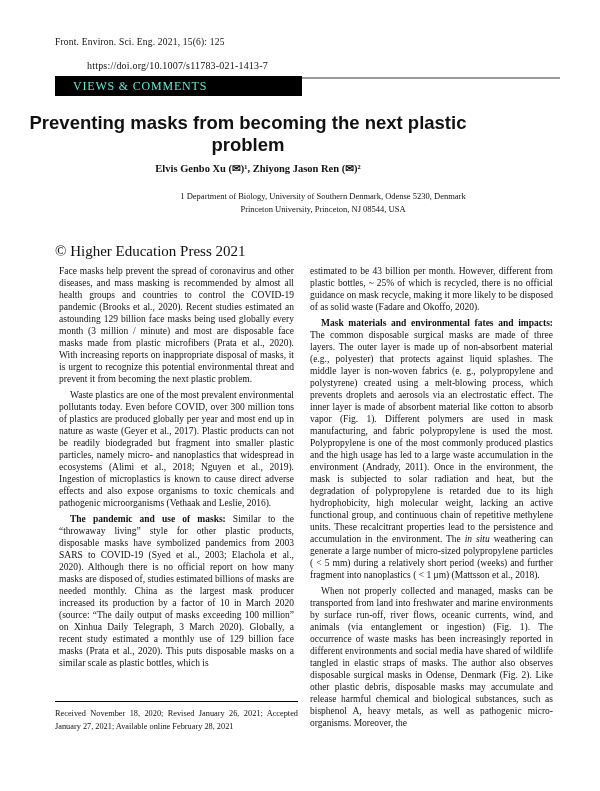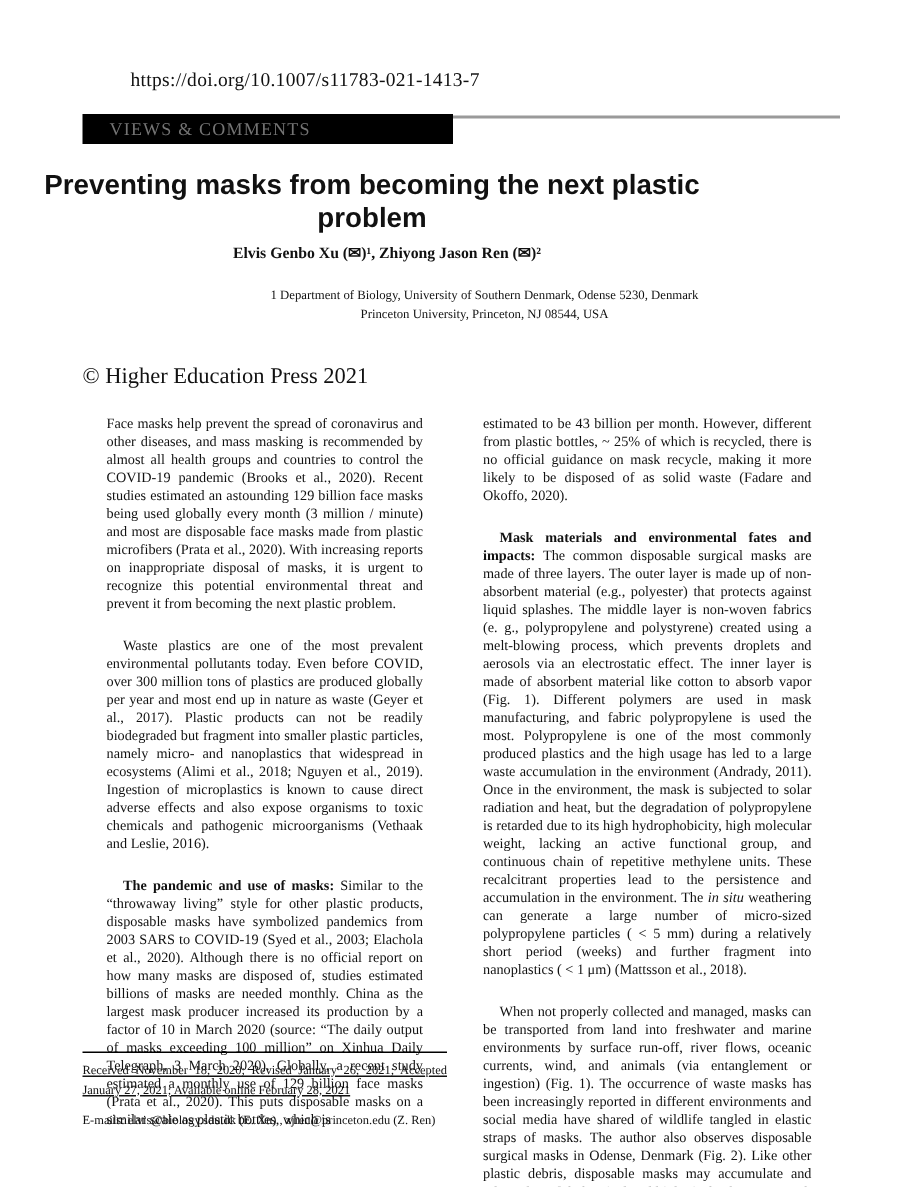--- a/index.html
+++ b/index.html
@@ -2,49 +2,50 @@
 <html><head>
 <meta charset="utf-8">
 <style>
   html,body { margin:0; padding:0; background:#ffffff; }
   .page {
     position:relative; width:600px; height:791px; background:#ffffff;
     font-family:"Liberation Serif","DejaVu Serif",serif; color:#111;
     overflow:hidden;
   }
   .journal-ref { position:absolute; left:55px; top:36px; font-size:9.5px; line-height:12px; letter-spacing:0.2px; }
-  .doi        { position:absolute; left:55px; top:47px; font-size:13px; line-height:12px; letter-spacing:0.2px;padding-left:32px; }
+  .doi        { position:absolute; left:55px; top:60px; font-size:10px; line-height:12px; letter-spacing:0.2px;padding-left:32px; }
   .banner {
     position:absolute; left:55px; top:76px; width:247px; height:20px;
-    background:#000; color:#737373; box-sizing:border-box; padding-left:18px;
+    background:#000; color:#5eead4; box-sizing:border-box; padding-left:18px;
     font-size:12px; line-height:20px; letter-spacing:0.8px;
   }
   .banner-line { position:absolute; left:302px; top:77px; width:258px; height:2px; background:#9a9a9a; }
   .title {
     position:absolute; left:0; top:112px; width:496px; text-align:center;
     font-family:"Liberation Sans","DejaVu Sans",sans-serif; font-weight:bold; font-size:18.5px;
   }
   .authors { position:absolute; left:0; top:162px; width:516px; text-align:center; font-weight:bold; font-size:10.5px; }
   .affiliations { position:absolute; left:0; top:190px; width:572px; text-align:center; font-size:8.5px; line-height:13px;margin-left:37px; }
   .copyright { position:absolute; left:55px; top:243px; font-size:15px; }
   .col { position:absolute; top:261px; }
   .col-left  { left:55px;  width:243px; }
   .col-right { left:306px; width:251px; }
-  .para { font-size:9.5px; line-height:12px; text-align:justify; margin:16px; }
+  .para { font-size:9.5px; line-height:12px; text-align:justify; margin:4px; }
   .para.indent { text-indent:11px; }
   .footnote { position:absolute; left:55px; top:701px; width:243px; }
   .footnote-rule { border-top:1.6px solid #000; height:0; margin-bottom:6px; }
-  .received { font-size:8.3px; line-height:12.5px; text-align:justify;text-decoration:underline; }
+  .received { font-size:8.3px; line-height:12.5px; text-align:justify; }
   .emails { margin-top:8px; font-size:8.3px; line-height:12px; }
 </style>
 </head>
 <body>
 
 <div class="page">
 
+  <div class="journal-ref">Front. Environ. Sci. Eng. 2021, 15(6): 125</div>
   <div class="doi">https://doi.org/10.1007/s11783-021-1413-7</div>
 
   <div class="banner">VIEWS &amp; COMMENTS</div>
   <div class="banner-line"></div>
 
   <div class="title">Preventing masks from becoming the next plastic problem</div>
 
   <div class="authors">Elvis Genbo Xu (✉)¹, Zhiyong Jason Ren (✉)²</div>
 
   <div class="affiliations">
@@ -61,16 +62,15 @@
     </div>
   <div class="col col-right">
       <div class="para"><span>estimated to be 43 billion per month. However, different from plastic bottles, ~ 25% of which is recycled, there is no official guidance on mask recycle, making it more likely to be disposed of as solid waste (Fadare and Okoffo, 2020).</span></div>
       <div class="para indent"><span style="font-weight: bold;">Mask materials and environmental fates and impacts: </span><span>The common disposable surgical masks are made of three layers. The outer layer is made up of non-absorbent material (e.g., polyester) that protects against liquid splashes. The middle layer is non-woven fabrics (e. g., polypropylene and polystyrene) created using a melt-blowing process, which prevents droplets and aerosols via an electrostatic effect. The inner layer is made of absorbent material like cotton to absorb vapor (Fig. 1). Different polymers are used in mask manufacturing, and fabric polypropylene is used the most. Polypropylene is one of the most commonly produced plastics and the high usage has led to a large waste accumulation in the environment (Andrady, 2011). Once in the environment, the mask is subjected to solar radiation and heat, but the degradation of polypropylene is retarded due to its high hydrophobicity, high molecular weight, lacking an active functional group, and continuous chain of repetitive methylene units. These recalcitrant properties lead to the persistence and accumulation in the environment. The </span><span style="font-style: italic;">in situ</span><span> weathering can generate a large number of micro-sized polypropylene particles ( &lt; 5 mm) during a relatively short period (weeks) and further fragment into nanoplastics ( &lt; 1 μm) (Mattsson et al., 2018).</span></div>
       <div class="para indent"><span>When not properly collected and managed, masks can be transported from land into freshwater and marine environments by surface run-off, river flows, oceanic currents, wind, and animals (via entanglement or ingestion) (Fig. 1). The occurrence of waste masks has been increasingly reported in different environments and social media have shared of wildlife tangled in elastic straps of masks. The author also observes disposable surgical masks in Odense, Denmark (Fig. 2). Like other plastic debris, disposable masks may accumulate and release harmful chemical and biological substances, such as bisphenol A, heavy metals, as well as pathogenic micro-organisms. Moreover, the</span></div>
     </div>
 
   <div class="footnote">
     <div class="footnote-rule"></div>
     <div class="received">Received November 18, 2020; Revised January 26, 2021; Accepted January 27, 2021; Available online February 28, 2021</div>
-    <div class="emails">E-mails: elvis@biology.sdu.dk (E. Xu) , zjren@princeton.edu (Z. Ren)</div>
   </div>
 
 </div>
 
 </body></html>

